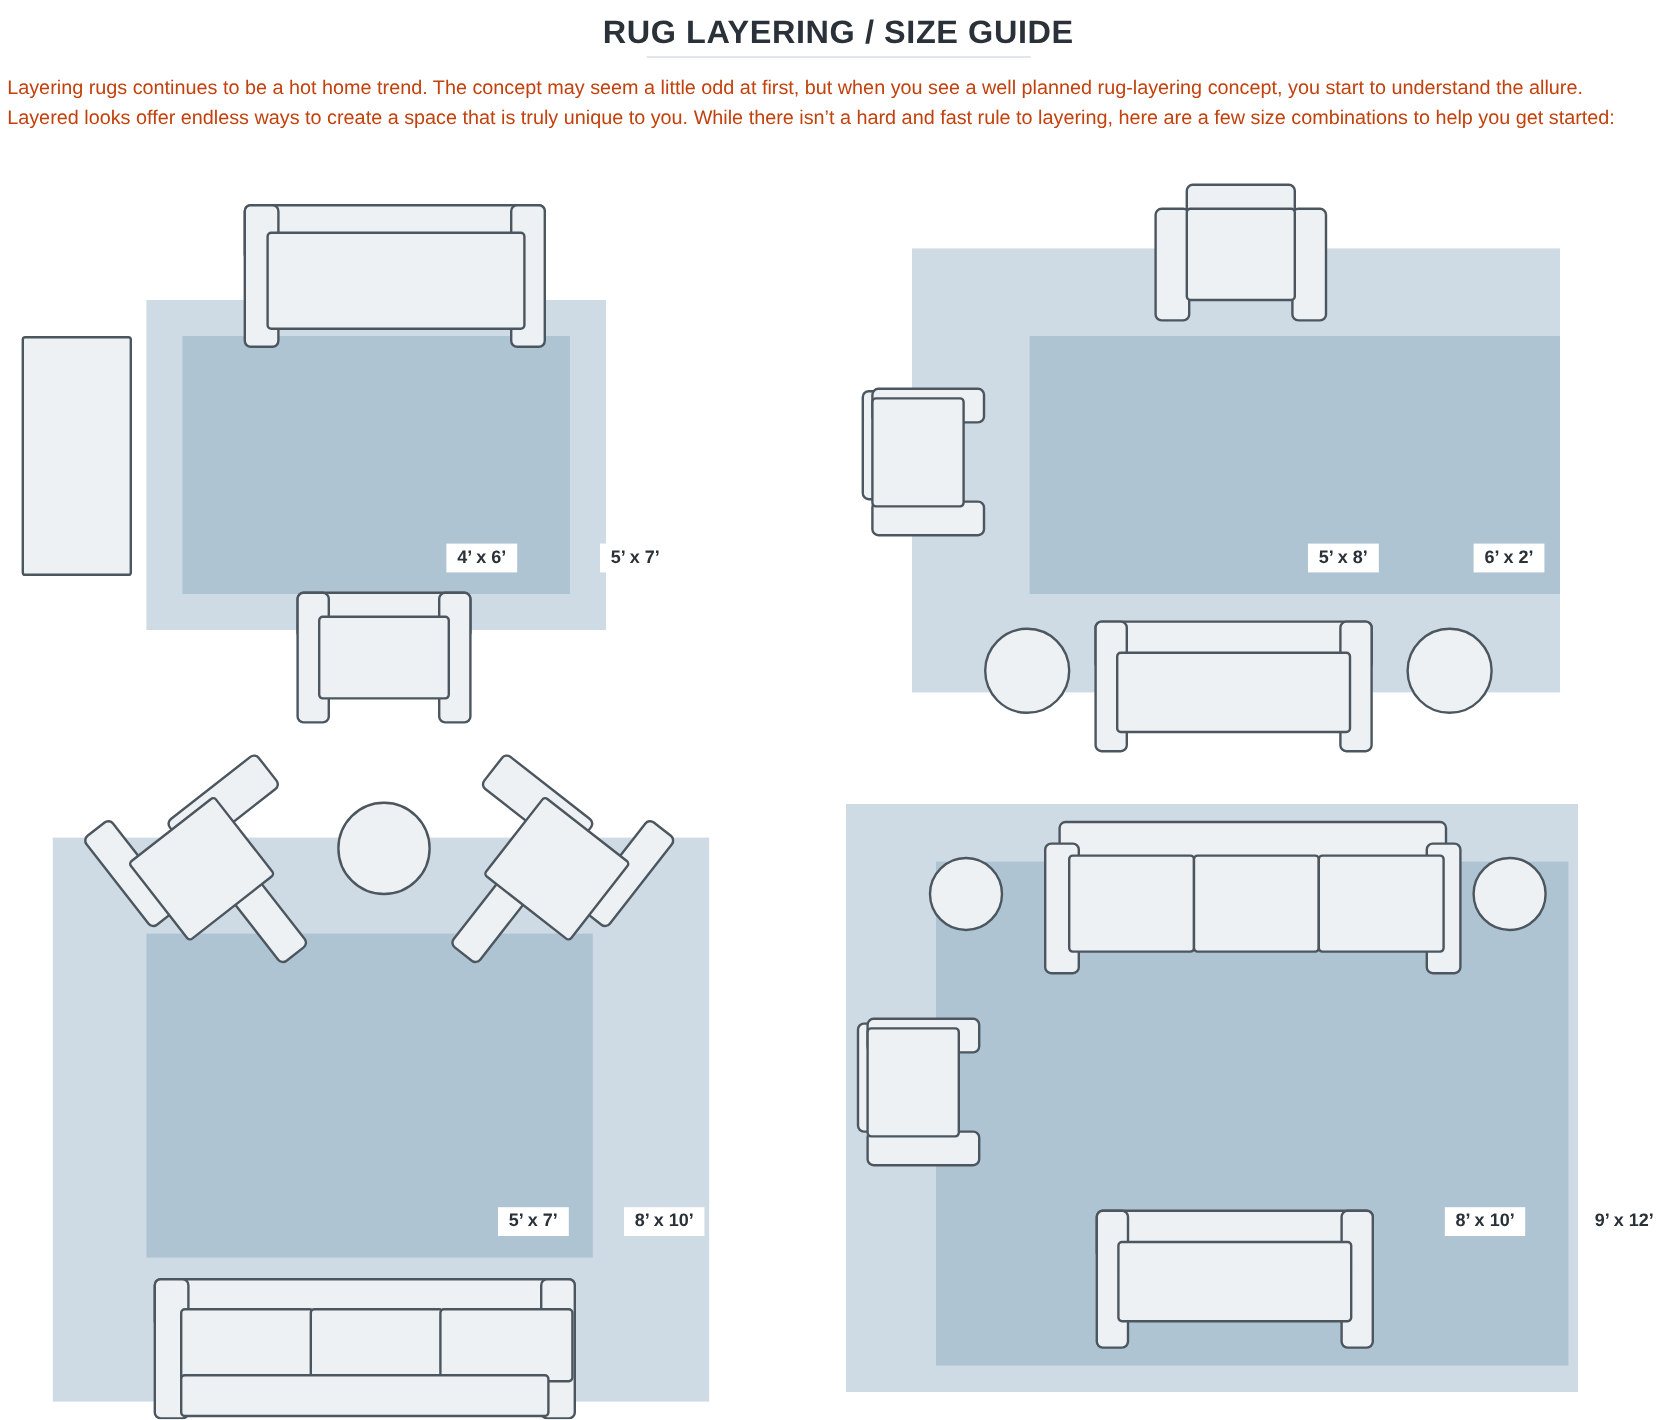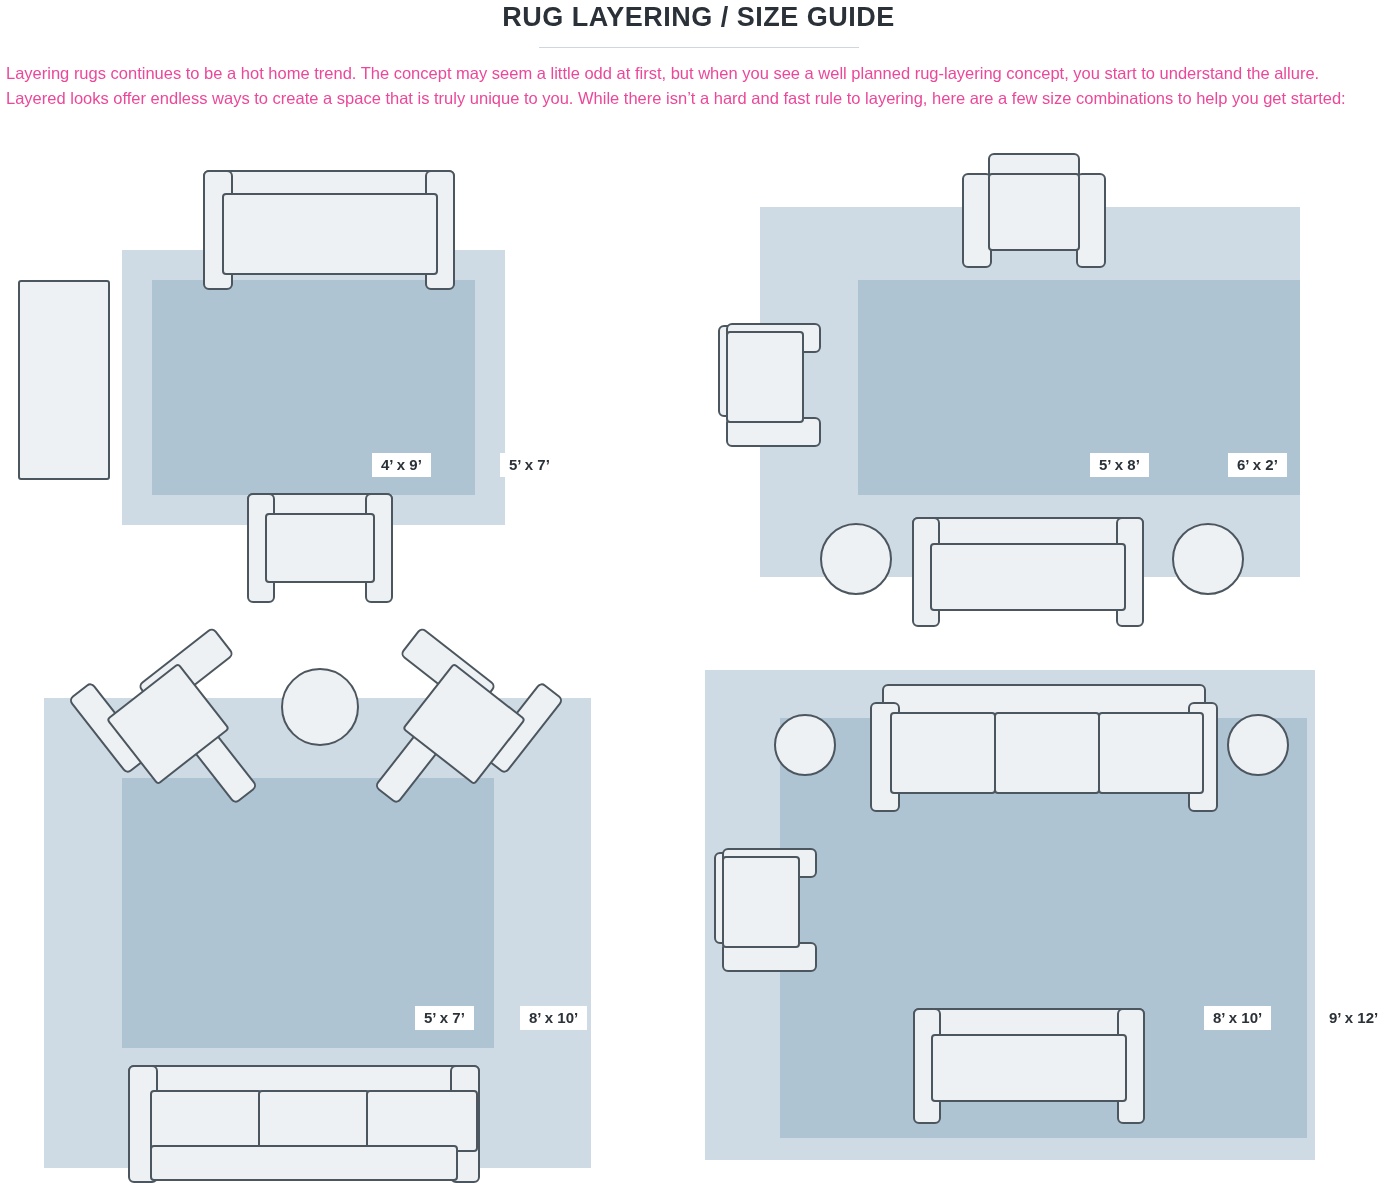--- a/index.html
+++ b/index.html
@@ -12,21 +12,21 @@
   #page {
     position: relative;
     width: 1397px;
     height: 1183px;
     overflow: hidden;
     background: #ffffff;
   }
   
   .title {
     position: absolute;
-    top: 2px;
+    top: 12px;
     left: 0; right: 0;
     text-align: center;
     font-size: 27px;
     font-weight: bold;
     letter-spacing: 0.5px;
     color: #2b3138;
   }
   .title-rule {
     position: absolute;
     top: 47px;
@@ -36,21 +36,21 @@
     height: 1px;
     background: #cfd6dc;
   }
   .intro {
     position: absolute;
     top: 61px;
     left: 6px;
     width: 1375px;
     font-size: 16.5px;
     line-height: 25px;
-    color: #ec4899;
+    color: #c2410c;
   }
   
   .rug-outer {
     position: absolute;
     background: #cfdbe4;
   }
   .rug-inner {
     position: absolute;
     background: #aec4d2;
   }
@@ -103,21 +103,21 @@
       <div class="furn" style="left:222px;top:48px;width:216px;height:82px;border-radius:4px;"></div>
     </div>
 
     <div>
       <div class="furn" style="left:247px;top:348px;width:146px;height:40px;border-radius:6px;"></div>
       <div class="furn" style="left:247px;top:348px;width:28px;height:110px;border-radius:6px;"></div>
       <div class="furn" style="left:365px;top:348px;width:28px;height:110px;border-radius:6px;"></div>
       <div class="furn" style="left:265px;top:368px;width:110px;height:70px;border-radius:4px;"></div>
     </div>
 
-    <div class="label" style="left:372px;top:308px;">4’ x 9’</div>
+    <div class="label" style="left:372px;top:308px;">4’ x 6’</div>
     <div class="label" style="left:500px;top:308px;">5’ x 7’</div>
   </div>
 
   <div class="quad" style="left:700px;top:145px;width:697px;height:500px;">
 
     <div class="rug-outer" style="left:60px;top:62px;width:540px;height:370px;"></div>
     <div class="rug-inner" style="left:158px;top:135px;width:442px;height:215px;"></div>
 
     <div>
       <div class="furn" style="left:288px;top:8px;width:92px;height:36px;border-radius:6px;"></div>

